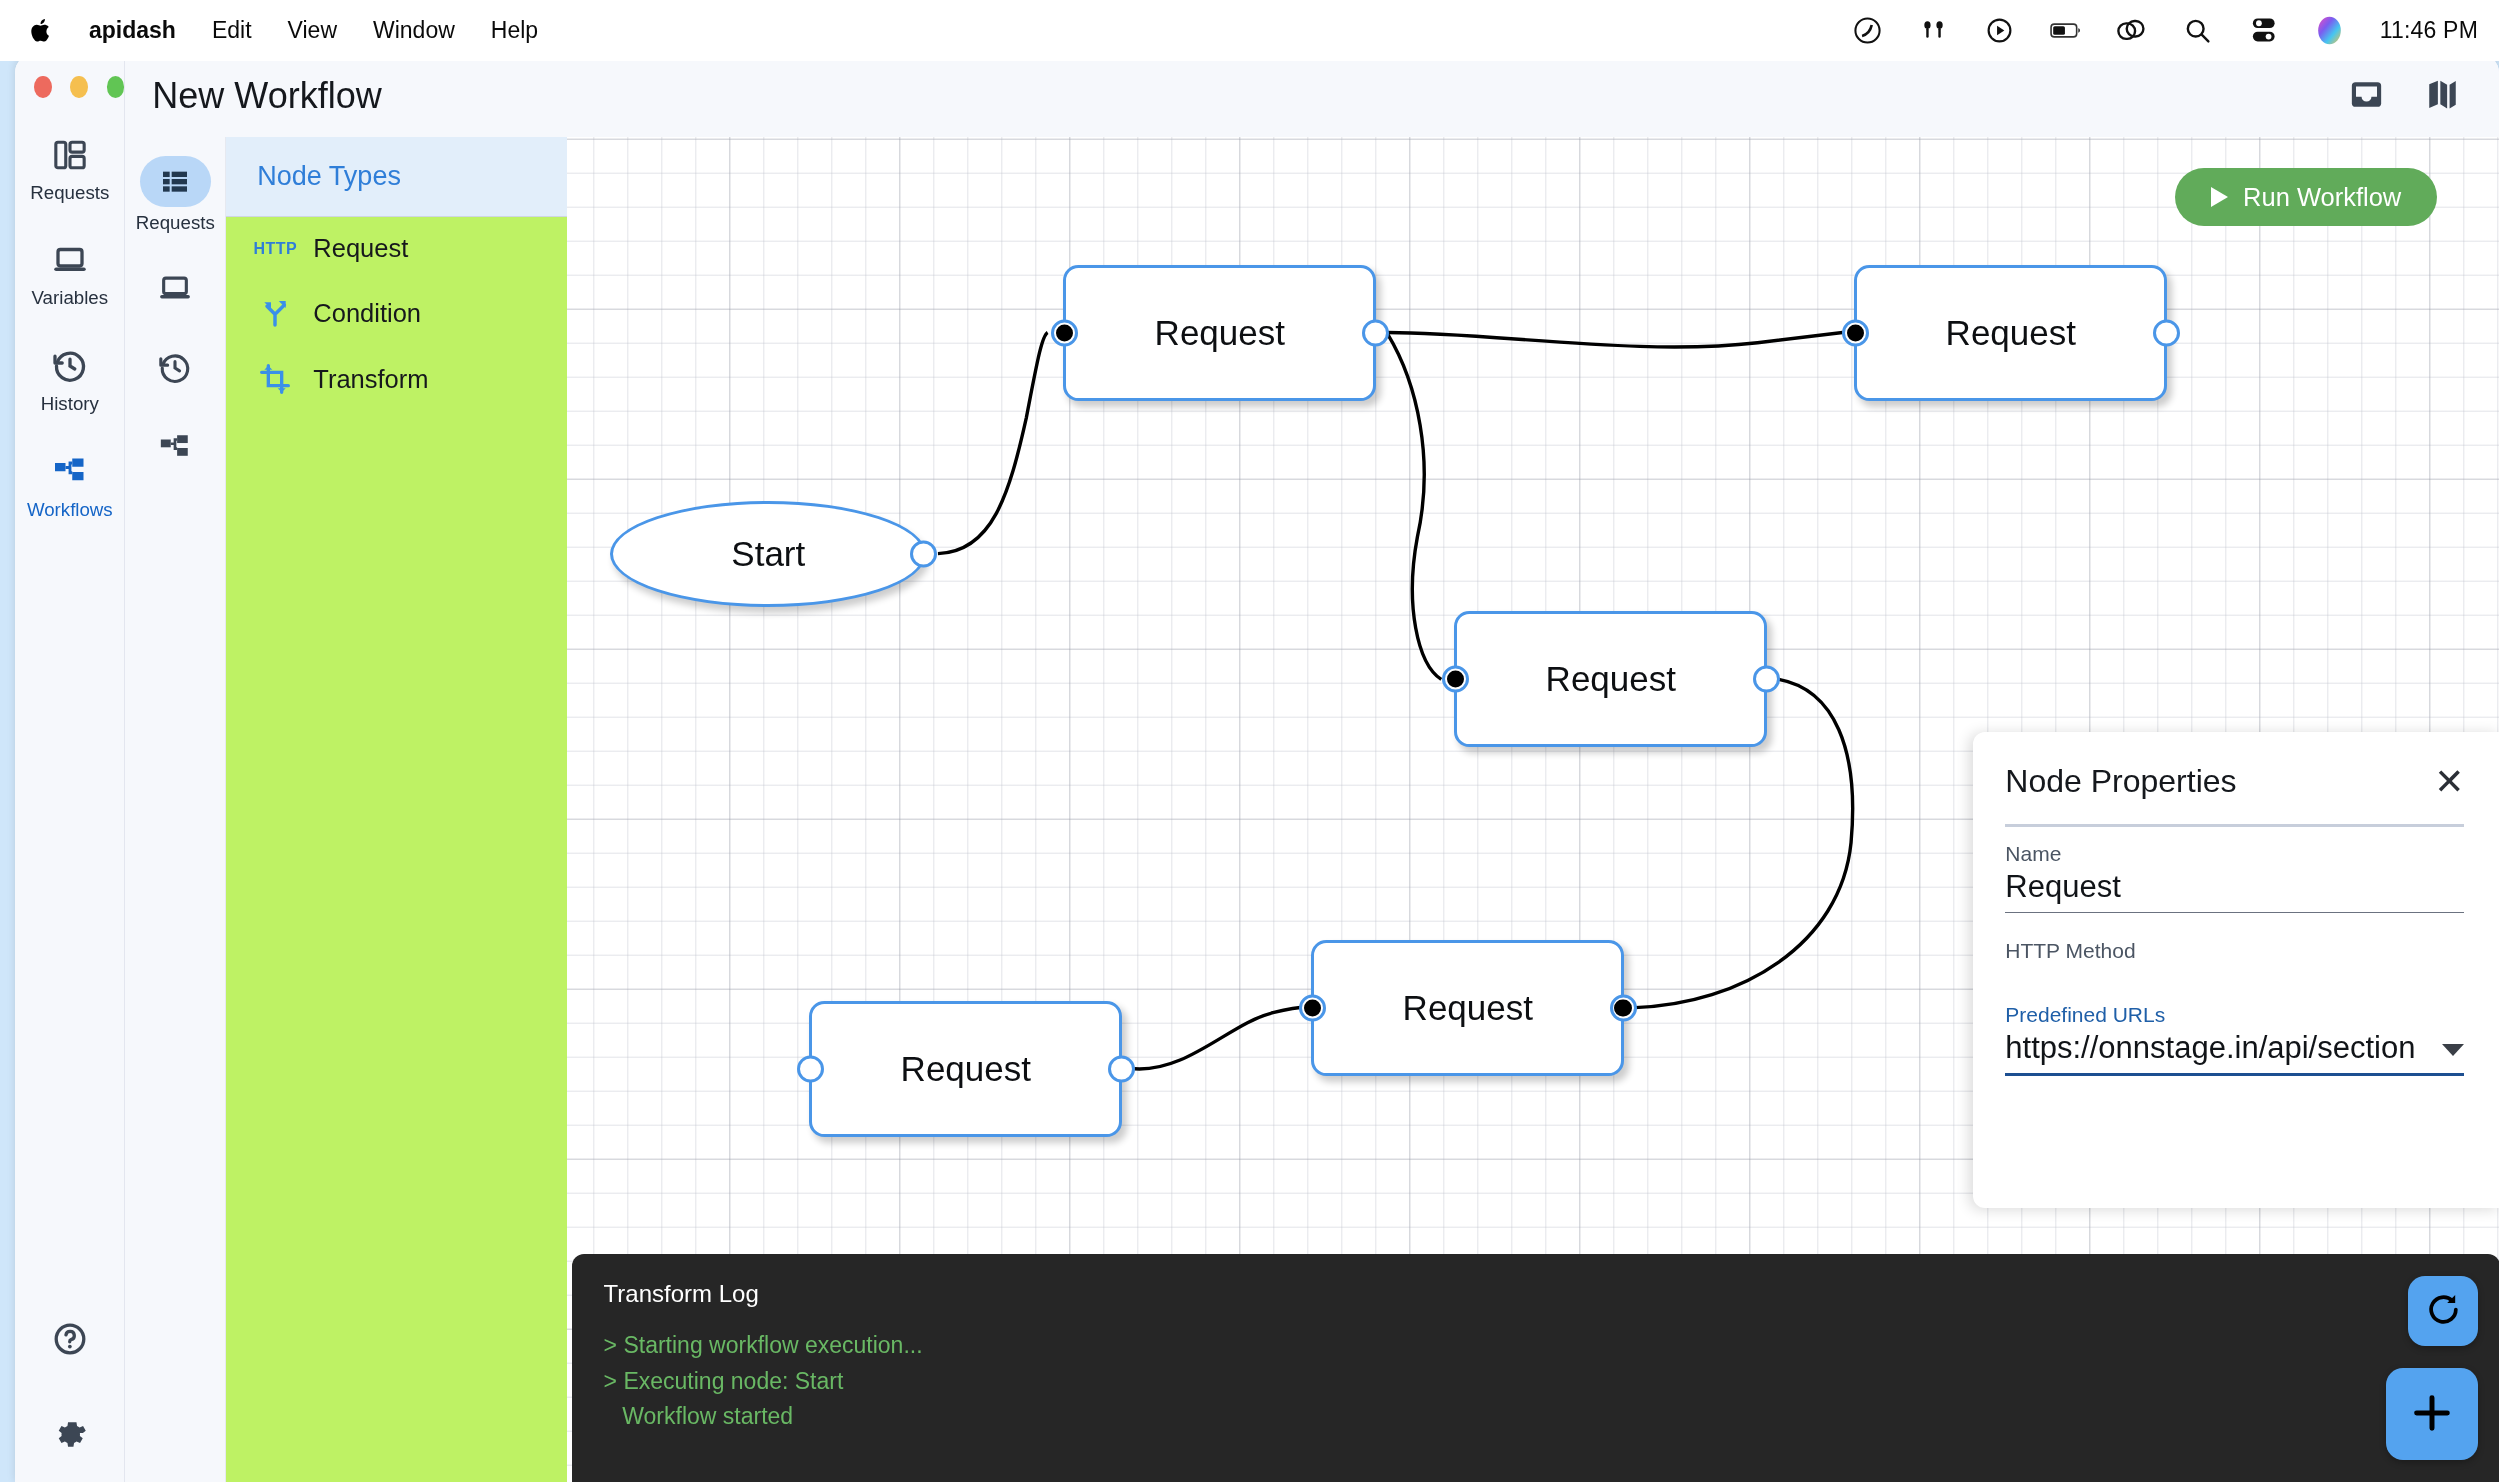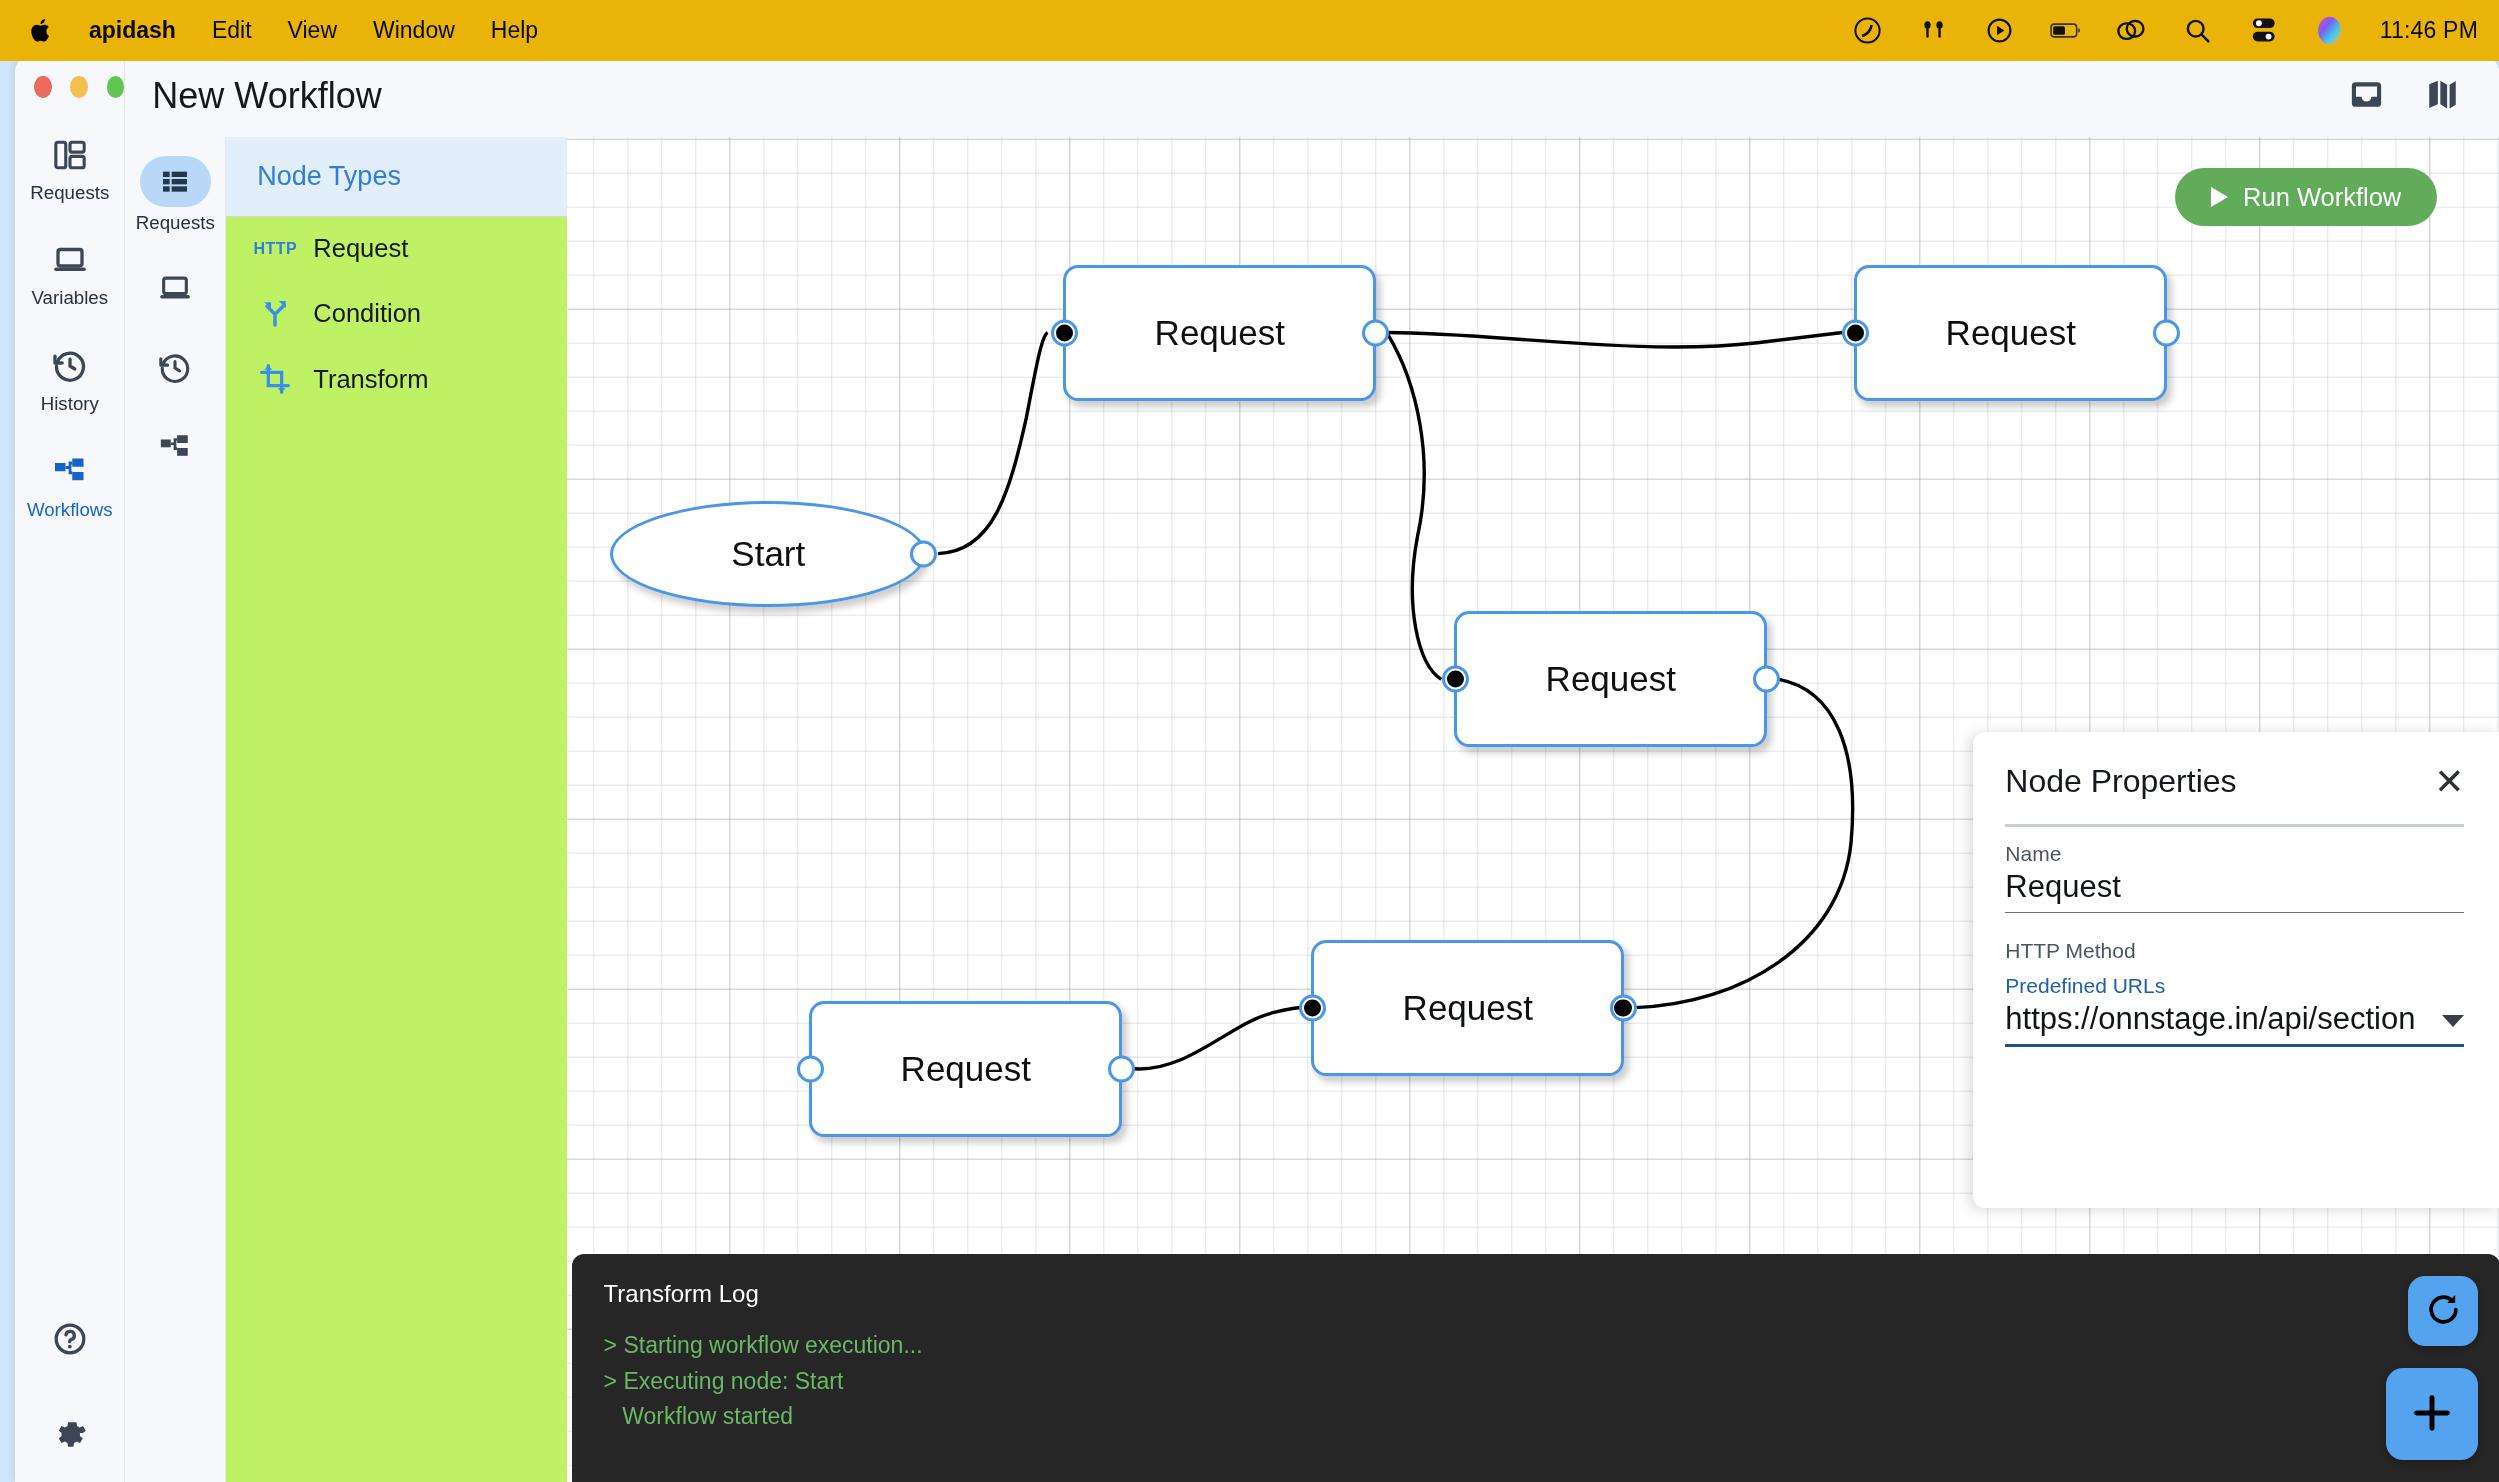--- a/index.html
+++ b/index.html
@@ -7,21 +7,21 @@
     width: 2500px; height: 1483px;
     font-family: "Liberation Sans", sans-serif;
     background: #cfe6fa;
     overflow: hidden;
   }
 
   
   #menubar {
     position: absolute; top: 0; left: 0;
     width: 2500px; height: 61px;
-    background: #eab308;
+    background: #ffffff;
     display: flex; align-items: center;
     padding: 0 22px 0 29px;
     z-index: 100;
   }
   .mb-left { display: flex; align-items: center; gap: 36px; }
   .apple-logo { width: 24px; height: 27px; position: relative; }
   .mb-item { font-size: 23px; color: #0a0a0a; }
   .mb-item.bold { font-weight: bold; }
   .mb-right { margin-left: auto; display: flex; align-items: center; gap: 34px; }
   .mb-icon { width: 32px; height: 32px; display: flex; align-items: center; justify-content: center; }
@@ -542,21 +542,21 @@
         <div class="fld-label">Name</div>
         <div class="fld-val-row">
           <span class="fld-val">Request</span>
         </div>
       </div>
 
       <div class="fld" style="margin-top:25.5px;">
         <div class="fld-label">HTTP Method</div>
       </div>
 
-      <div class="fld" style="margin-top:11px;">
+      <div class="fld" style="margin-top:40px;">
         <div class="fld-label accent">Predefined URLs</div>
         <div class="fld-val-row accent">
           <span class="fld-val">https://onnstage.in/api/section</span>
           <span class="caret"></span>
         </div>
       </div>
     </div>
 
     <div id="exec-log">
       <div id="exec-title">Transform Log</div>

